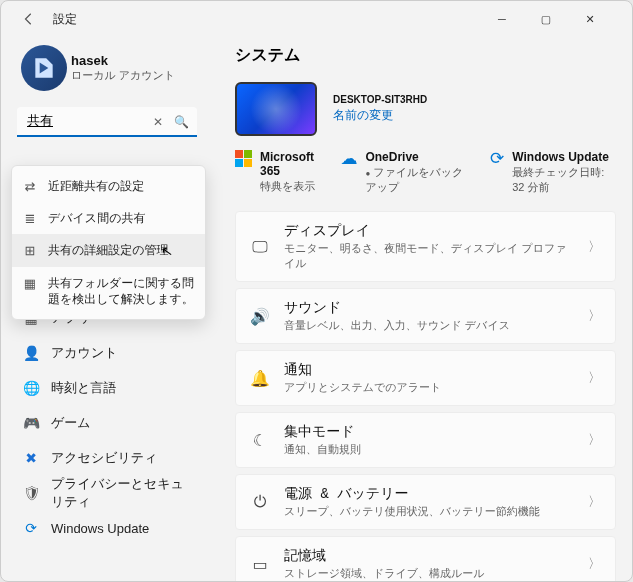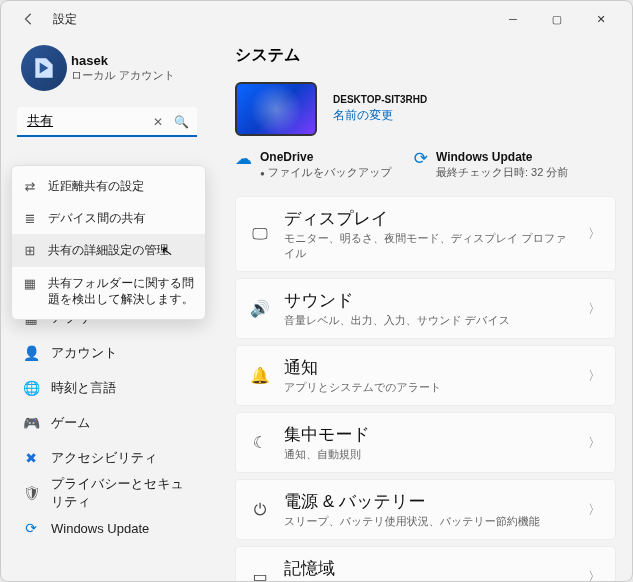--- a/index.html
+++ b/index.html
@@ -1,18 +1,18 @@
 <!DOCTYPE html>
 <html><head>
 <meta charset="utf-8">
 <style>
   * { margin: 0; padding: 0; box-sizing: border-box; font-family: "Segoe UI", "Yu Gothic UI", sans-serif; }
   body { background: #e8e8e8; overflow: hidden; }
   .window { width: 633px; height: 582px; background: #f3f3f3; border: 1px solid #ccc; border-radius: 8px; overflow: hidden; display: flex; flex-direction: column; }
-  .titlebar { height: 36px; display: flex; align-items: center; padding: 0 9px 0 16px; }
+  .titlebar { height: 36px; display: flex; align-items: center; padding: 0 20px 0 16px; }
   .titlebar .back { width: 24px; height: 24px; display:flex;align-items:center;justify-content:center;color:#555;}
   .titlebar .title { font-size: 12px; margin-left: 12px; color: #222; }
   .titlebar .spacer { flex: 1; }
   .winbtn { width: 44px; height: 30px; display: flex; align-items: center; justify-content: center; color:#333; font-size:11px;}
   .content { flex:1; display:flex; overflow:hidden; }
   .sidebar { width: 212px; padding: 0 8px 8px 8px; display:flex; flex-direction:column; position:relative;}
   .user { display:flex; align-items:center; gap:4px; padding: 8px 12px 16px 12px; }
   .avatar { width:46px; height:46px; border-radius:50%; background:linear-gradient(135deg,#2b5797,#1a3a6e); display:flex;align-items:center;justify-content:center; }
   .avatar svg { width:26px;height:26px; }
   .user .name { font-size:13px; font-weight:600; color:#111;}
@@ -41,21 +41,21 @@
   .tiles{ display:flex; gap:22px; margin-bottom:16px; font-size:11.5px; align-items:flex-start;}
   .tile{display:flex; gap:8px; align-items:flex-start;}
   .tile .ticon{ font-size:17px; line-height:1;}
   .tile .ttitle{ font-weight:600; font-size:12px; color:#111;}
   .tile .tsub{ font-size:11px; color:#555; margin-top:1px;}
   .tile .dot{font-size:8px;color:#555;margin-right:3px;}
   .cards{ display:flex; flex-direction:column; gap:6px;}
   .card{ background:#fbfbfb; border:1px solid #ececec; border-radius:4px; display:flex; align-items:center; gap:14px; padding:10px 14px;}
   .card .cicon{ width:20px; text-align:center; color:#444; font-size:16px;}
   .card .ctxt{ flex:1;}
-  .card .ctitle{ font-size:17px; color:#111;}
+  .card .ctitle{ font-size:14px; color:#111;font-family:Liberation Mono, monospace;}
   .card .csub{ font-size:11px; color:#666; margin-top:1px;}
   .card .chev{ color:#777; font-size:13px;}
   .ms365{display:grid;grid-template-columns:8px 8px;grid-template-rows:8px 8px;gap:1px;}
   .ms365 span:nth-child(1){background:#f25022;} .ms365 span:nth-child(2){background:#7fba00;} .ms365 span:nth-child(3){background:#00a4ef;} .ms365 span:nth-child(4){background:#ffb900;}
   .cloud{color:#0078d4;}
   .wu{color:#0078d4;}
 </style>
 </head>
 <body>
 
@@ -154,20 +154,34 @@
       <div class="hero">
         <div class="pcimg"></div>
         <div>
           <div class="pcname">DESKTOP-SIT3RHD</div>
           <div class="rename">名前の変更</div>
         </div>
       </div>
 
       <div class="tiles">
         <div class="tile">
+          <div class="ticon">
+              <div class="ms365">
+                <span></span>
+                <span></span>
+                <span></span>
+                <span></span>
+              </div>
+            </div>
+          <div>
+            <div class="ttitle">Microsoft 365</div>
+            <div class="tsub">特典を表示</div>
+          </div>
+        </div>
+        <div class="tile">
           <div class="ticon cloud">☁</div>
           <div>
             <div class="ttitle">OneDrive</div>
             <div class="tsub"><span class="dot">●</span><span>ファイルをバックアップ</span></div>
           </div>
         </div>
         <div class="tile">
           <div class="ticon wu">⟳</div>
           <div>
             <div class="ttitle">Windows Update</div>

